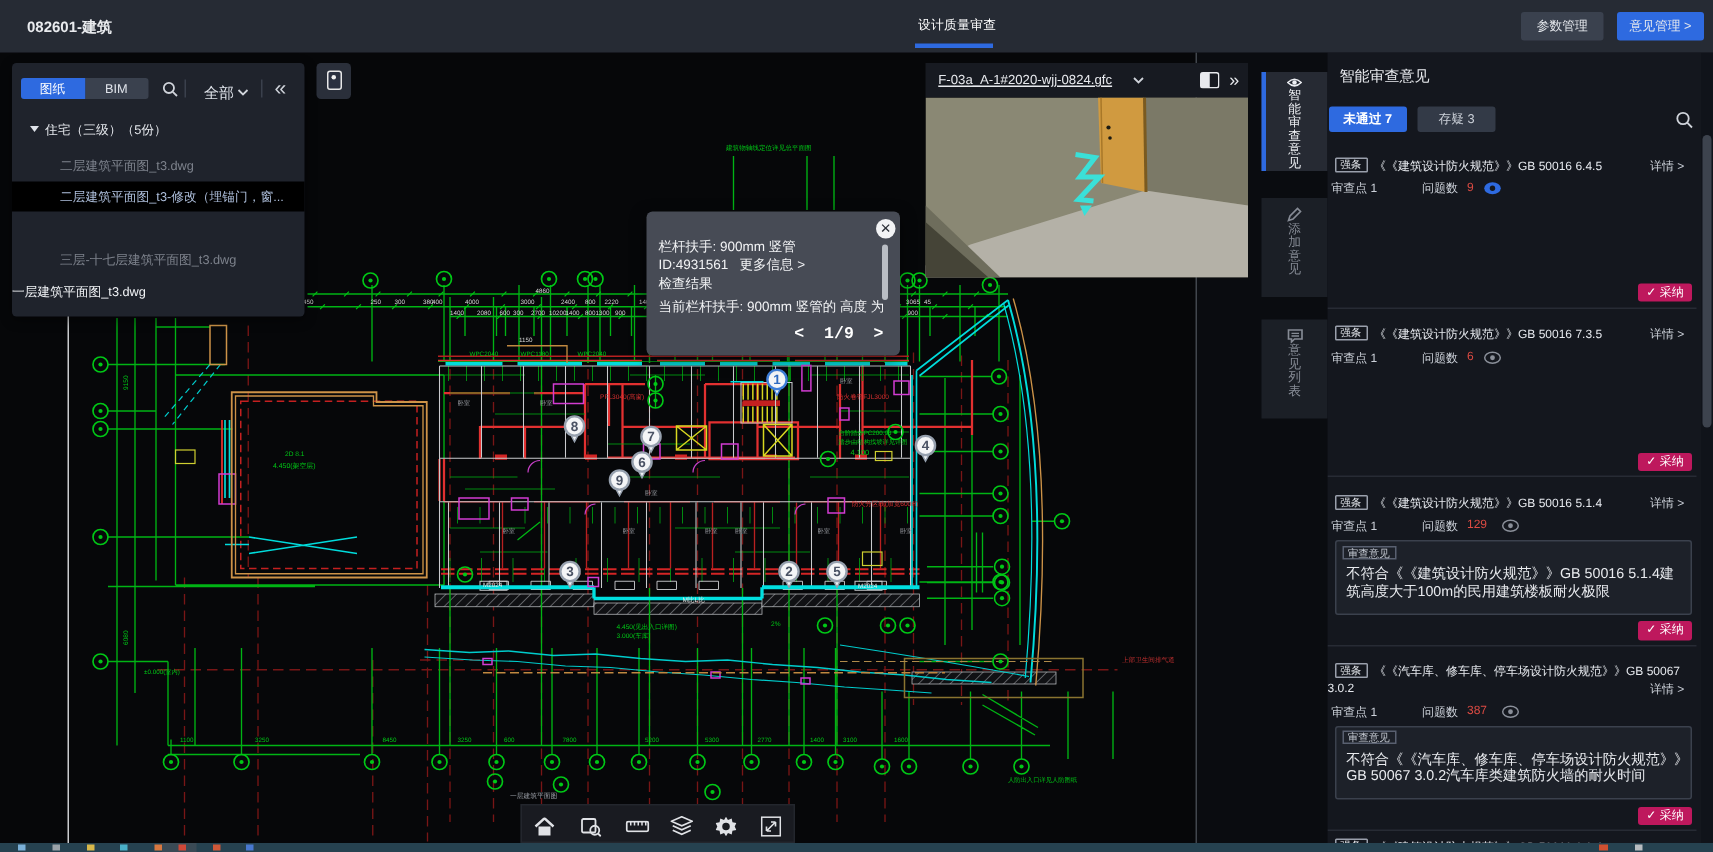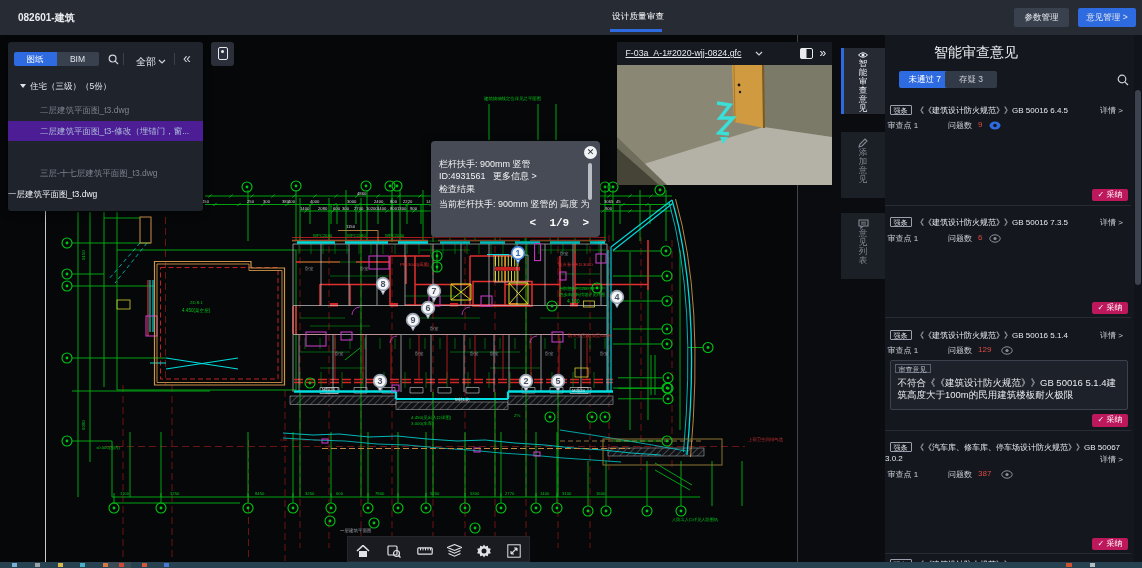--- a/index.html
+++ b/index.html
@@ -325,21 +325,21 @@
   <div class="abs" style="left:115px;top:11px;width:1px;height:12px;background:#3a404c;"></div>
   <div class="abs" style="left:128px;top:13px;font-size:10px;color:#dfe3ea;">全部</div>
   <svg class="abs" style="left:150px;top:17px;" width="8" height="5" viewBox="0 0 8 5">
       <path d="M1,1L4,4L7,1" stroke="#cfd3da" stroke-width="1.2" fill="none"></path>
     </svg>
   <div class="abs" style="left:166px;top:11px;width:1px;height:12px;background:#3a404c;"></div>
   <div class="abs" style="left:175px;top:8px;font-size:14px;color:#cfd3da;">«</div>
   <div class="abs" style="left:12px;top:42px;width:0;height:0;border-left:3.5px solid transparent;border-right:3.5px solid transparent;border-top:4.5px solid #dfe3ea;"></div>
   <div class="abs" style="left:22px;top:39px;font-size:8.5px;color:#e4e7ec;">住宅（三级）（5份）</div>
   <div class="lrow" style="top:58px;"><span style="margin-left:32px;">二层建筑平面图_t3.dwg</span></div>
-  <div class="lrow" style="top:78.5px;background:#4c1d95;color:#aebfdc;"><span style="margin-left:32px;">二层建筑平面图_t3-修改（埋锚门，窗...</span></div>
+  <div class="lrow" style="top:78.5px;background:#000000;color:#aebfdc;"><span style="margin-left:32px;">二层建筑平面图_t3-修改（埋锚门，窗...</span></div>
   <div class="lrow" style="top:121px;"><span style="margin-left:32px;">三层-十七层建筑平面图_t3.dwg</span></div>
   <div class="lrow" style="top:142px;color:#f2f4f7;"><span style="">一层建筑平面图_t3.dwg</span></div>
 </div>
 
 <div id="iconbtn">
     <div class="abs" style="left:6.5px;top:5px;width:10px;height:13px;border:1.5px solid #e8e8e8;border-radius:2px;background:#2a3040;">
       <div class="abs" style="left:2.5px;top:1.5px;width:3px;height:3px;background:#f0f0f0;border-radius:50%;"></div>
     </div>
   </div>
 
@@ -399,22 +399,22 @@
     <svg style="margin-top:6px;display:block;margin-left:auto;margin-right:auto;" width="11" height="10" viewBox="0 0 11 10">
         <path d="M1,1H10V7H5L3,9V7H1Z" fill="none" stroke="#868b95" stroke-width="1.1"></path>
         <line x1="3" y1="3.2" x2="8" y2="3.2" stroke="#868b95" stroke-width="0.9"></line>
         <line x1="3" y1="5" x2="8" y2="5" stroke="#868b95" stroke-width="0.9"></line>
       </svg>
     <span class="chars">意<br>见<br>列<br>表</span>
   </div>
 </div>
 
 <div id="rpanel">
-<div class="abs" style="left:8px;top:9px;font-size:14px;color:#e9ebef;margin-left:41px;">智能审查意见</div>
-    <div class="abs" style="left:14px;top:35.5px;width:51.5px;height:17.5px;background:#2e6ae0;border-radius:2px;color:#fff;font-size:8.5px;text-align:center;line-height:17.5px;">未通过 7</div>
+<div class="abs" style="left:8px;top:9px;font-size:10px;color:#e9ebef;">智能审查意见</div>
+    <div class="abs" style="left:1px;top:35.5px;width:51.5px;height:17.5px;background:#2e6ae0;border-radius:2px;color:#fff;font-size:8.5px;text-align:center;line-height:17.5px;font-weight:bold;">未通过 7</div>
     <div class="abs" style="left:60px;top:35.5px;width:52px;height:17.5px;background:#333a47;border-radius:2px;color:#ccd1d9;font-size:8.5px;text-align:center;line-height:17.5px;">存疑 3</div>
     <svg class="abs" style="left:232px;top:39px;" width="12" height="12" viewBox="0 0 12 12">
       <circle cx="5" cy="5" r="3.8" fill="none" stroke="#cfd3da" stroke-width="1.2"></circle>
       <line x1="7.8" y1="7.8" x2="11" y2="11" stroke="#cfd3da" stroke-width="1.2"></line>
     </svg>
     <div class="rtag" style="left:4.5px;top:69.5px;">强条</div>
     <div class="rtitle" style="left:31px;top:69.5px;">《《建筑设计防火规范》》GB 50016 6.4.5</div>
     <div class="rdet" style="left:215px;top:69.5px;">详情 &gt;</div>
     <div class="rmeta" style="left:2.5px;top:84.5px;">审查点 1</div>
     <div class="rmeta" style="left:63px;top:84.5px;">问题数</div>
@@ -457,20 +457,24 @@
     <div class="rtitle" style="left:31px;top:407px;">《《汽车库、修车库、停车场设计防火规范》》GB 50067</div>
     <div class="rtitle" style="left:0px;top:419px;">3.0.2</div>
     <div class="rdet" style="left:215px;top:419px;">详情 &gt;</div>
     <div class="rmeta" style="left:2.5px;top:434px;">审查点 1</div>
     <div class="rmeta" style="left:63px;top:434px;">问题数</div>
     <div class="rmeta" style="left:93px;top:434px;color:#dc4b43;">387</div>
     <svg class="abs" style="left:116px;top:435px;" width="12" height="9" viewBox="0 0 12 9">
       <ellipse cx="6" cy="4.5" rx="5.2" ry="3.7" fill="none" stroke="#8a8f99" stroke-width="1"></ellipse>
       <circle cx="6" cy="4.5" r="1.6" fill="#8a8f99"></circle>
     </svg>
+    <div class="rbox" style="top:448.5px;">
+      <div class="rlabel">审查意见</div>
+      <div class="rtext">不符合《《汽车库、修车库、停车场设计防火规范》》<br>GB 50067 3.0.2汽车库类建筑防火墙的耐火时间</div>
+    </div>
     <div class="rbtn" style="top:502.5px;">✓ 采纳</div>
     <div class="rdiv" style="top:518px;"></div>
     <div class="rtag" style="left:4.5px;top:524px;">强条</div>
     <div class="rtitle" style="left:31px;top:524px;">《《建筑设计防火规范》》GB 50016 6.2.4</div>
     <div class="abs" style="left:248.5px;top:0;width:8.5px;height:527px;background:#10131a;"></div>
     <div class="abs" style="left:249.5px;top:55px;width:6px;height:195px;background:#3d434e;border-radius:3px;"></div>
 </div>
 
 <div class="abs" style="left:340px;top:528px;font-size:4.5px;color:#9ca0a8;z-index:10;">一层建筑平面图</div>
 <div id="toolbar">

